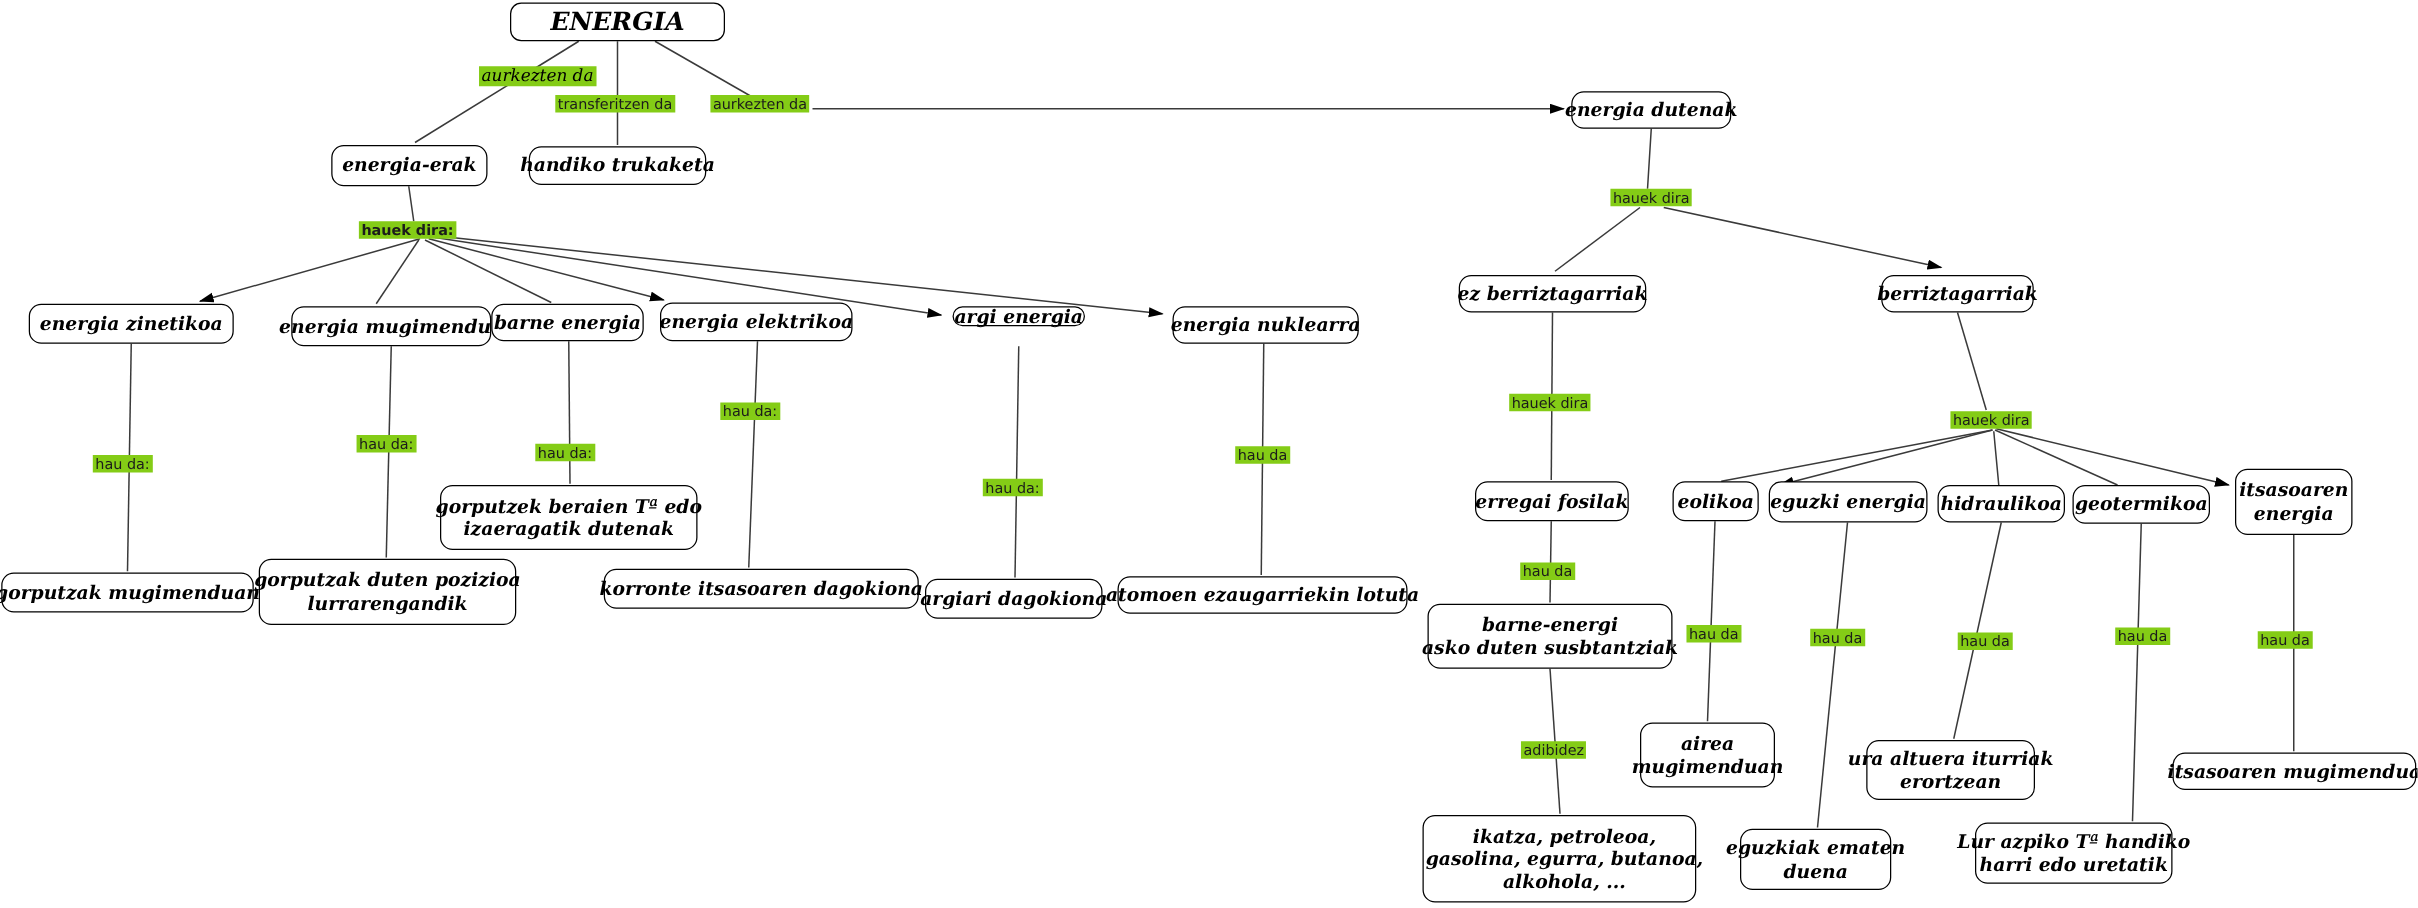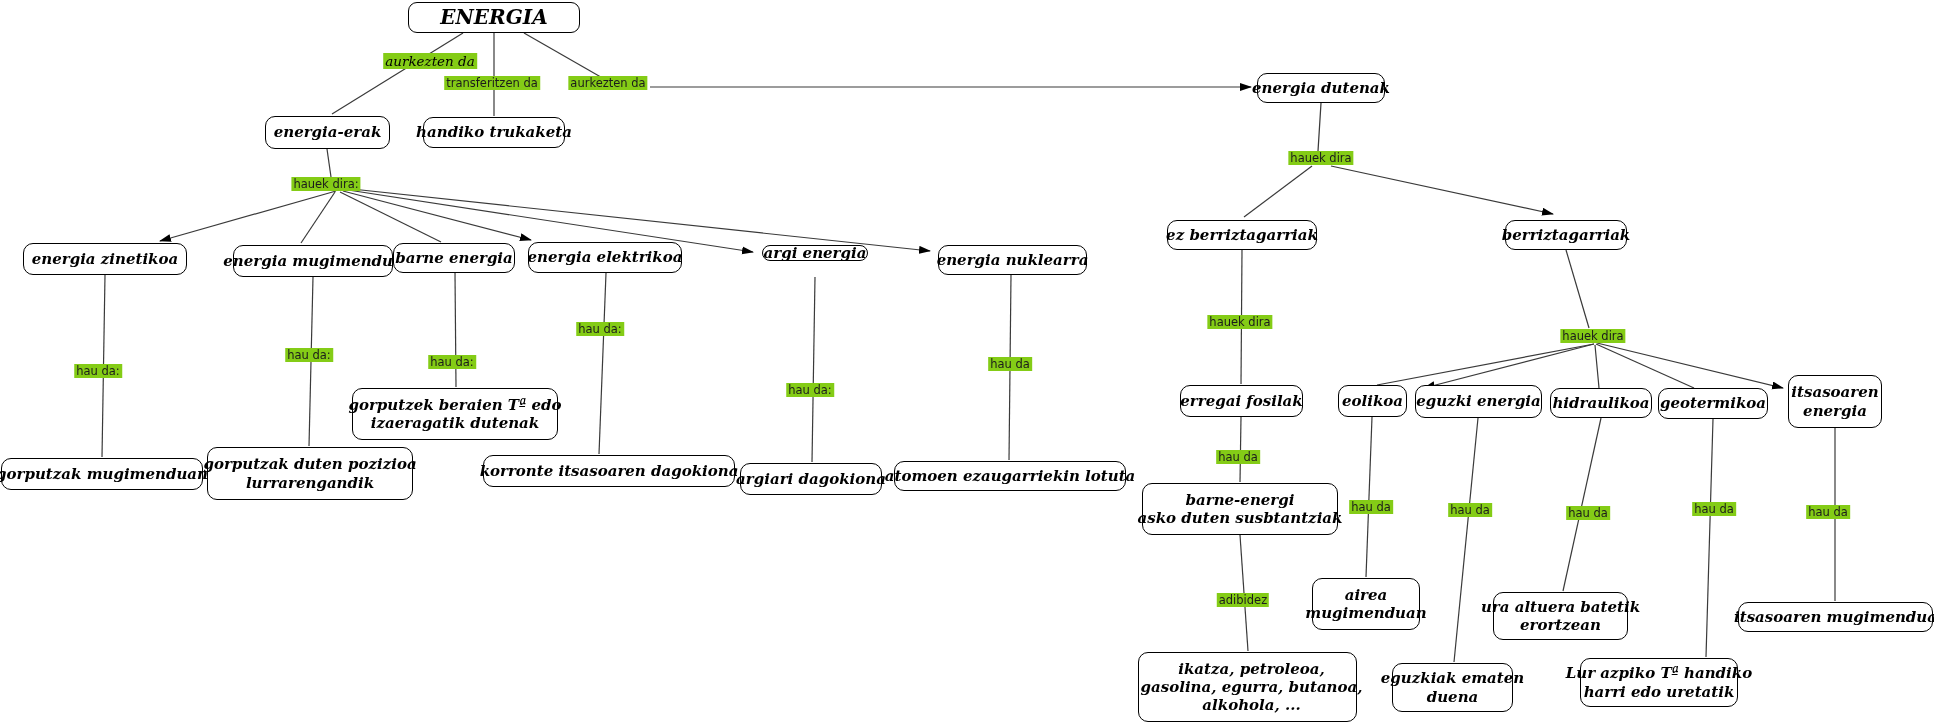--- a/index.html
+++ b/index.html
@@ -71,21 +71,21 @@
       <line x1="1601" y1="418" x2="1563" y2="591" stroke="#3a3a3a" stroke-width="1.2"></line>
       <line x1="1713" y1="419" x2="1706" y2="657" stroke="#3a3a3a" stroke-width="1.2"></line>
       <line x1="1835" y1="428" x2="1835" y2="601" stroke="#3a3a3a" stroke-width="1.2"></line>
     </g>
 </svg>
 
 <div id="edge-labels">
     <div class="elabel serifit" style="left: 430px; top: 61px;">aurkezten da</div>
     <div class="elabel" style="left: 492px; top: 83px;">transferitzen da</div>
     <div class="elabel" style="left: 608px; top: 83px;">aurkezten da</div>
-    <div class="elabel" style="left: 326px; top: 184px;">hauek dira:</div>
+    <div class="elabel" style="left: 326px; top: 184px; font-weight: bold;">hauek dira:</div>
     <div class="elabel" style="left: 98px; top: 371px;">hau da:</div>
     <div class="elabel" style="left: 309px; top: 355px;">hau da:</div>
     <div class="elabel" style="left: 452px; top: 362px;">hau da:</div>
     <div class="elabel" style="left: 600px; top: 329px;">hau da:</div>
     <div class="elabel" style="left: 810px; top: 390px;">hau da:</div>
     <div class="elabel" style="left: 1010px; top: 364px;">hau da</div>
     <div class="elabel" style="left: 1321px; top: 158px;">hauek dira</div>
     <div class="elabel" style="left: 1240px; top: 322px;">hauek dira</div>
     <div class="elabel" style="left: 1238px; top: 457px;">hau da</div>
     <div class="elabel" style="left: 1243px; top: 600px;">adibidez</div>
@@ -183,21 +183,21 @@
     </div>
     <div class="node" style="left: 1312px; top: 578px; width: 108px; height: 52px;">
       <div class="nline">airea</div>
       <div class="nline">mugimenduan</div>
     </div>
     <div class="node" style="left: 1392px; top: 663px; width: 121px; height: 49px;">
       <div class="nline">eguzkiak ematen</div>
       <div class="nline">duena</div>
     </div>
     <div class="node" style="left: 1493px; top: 592px; width: 135px; height: 48px;">
-      <div class="nline">ura altuera batetik</div>
+      <div class="nline">ura altuera iturriak</div>
       <div class="nline">erortzean</div>
     </div>
     <div class="node" style="left: 1580px; top: 658px; width: 158px; height: 49px;">
       <div class="nline">Lur azpiko Tª handiko</div>
       <div class="nline">harri edo uretatik</div>
     </div>
     <div class="node" style="left: 1738px; top: 602px; width: 195px; height: 30px;">
       <div class="nline">itsasoaren mugimendua</div>
     </div>
   </div>

